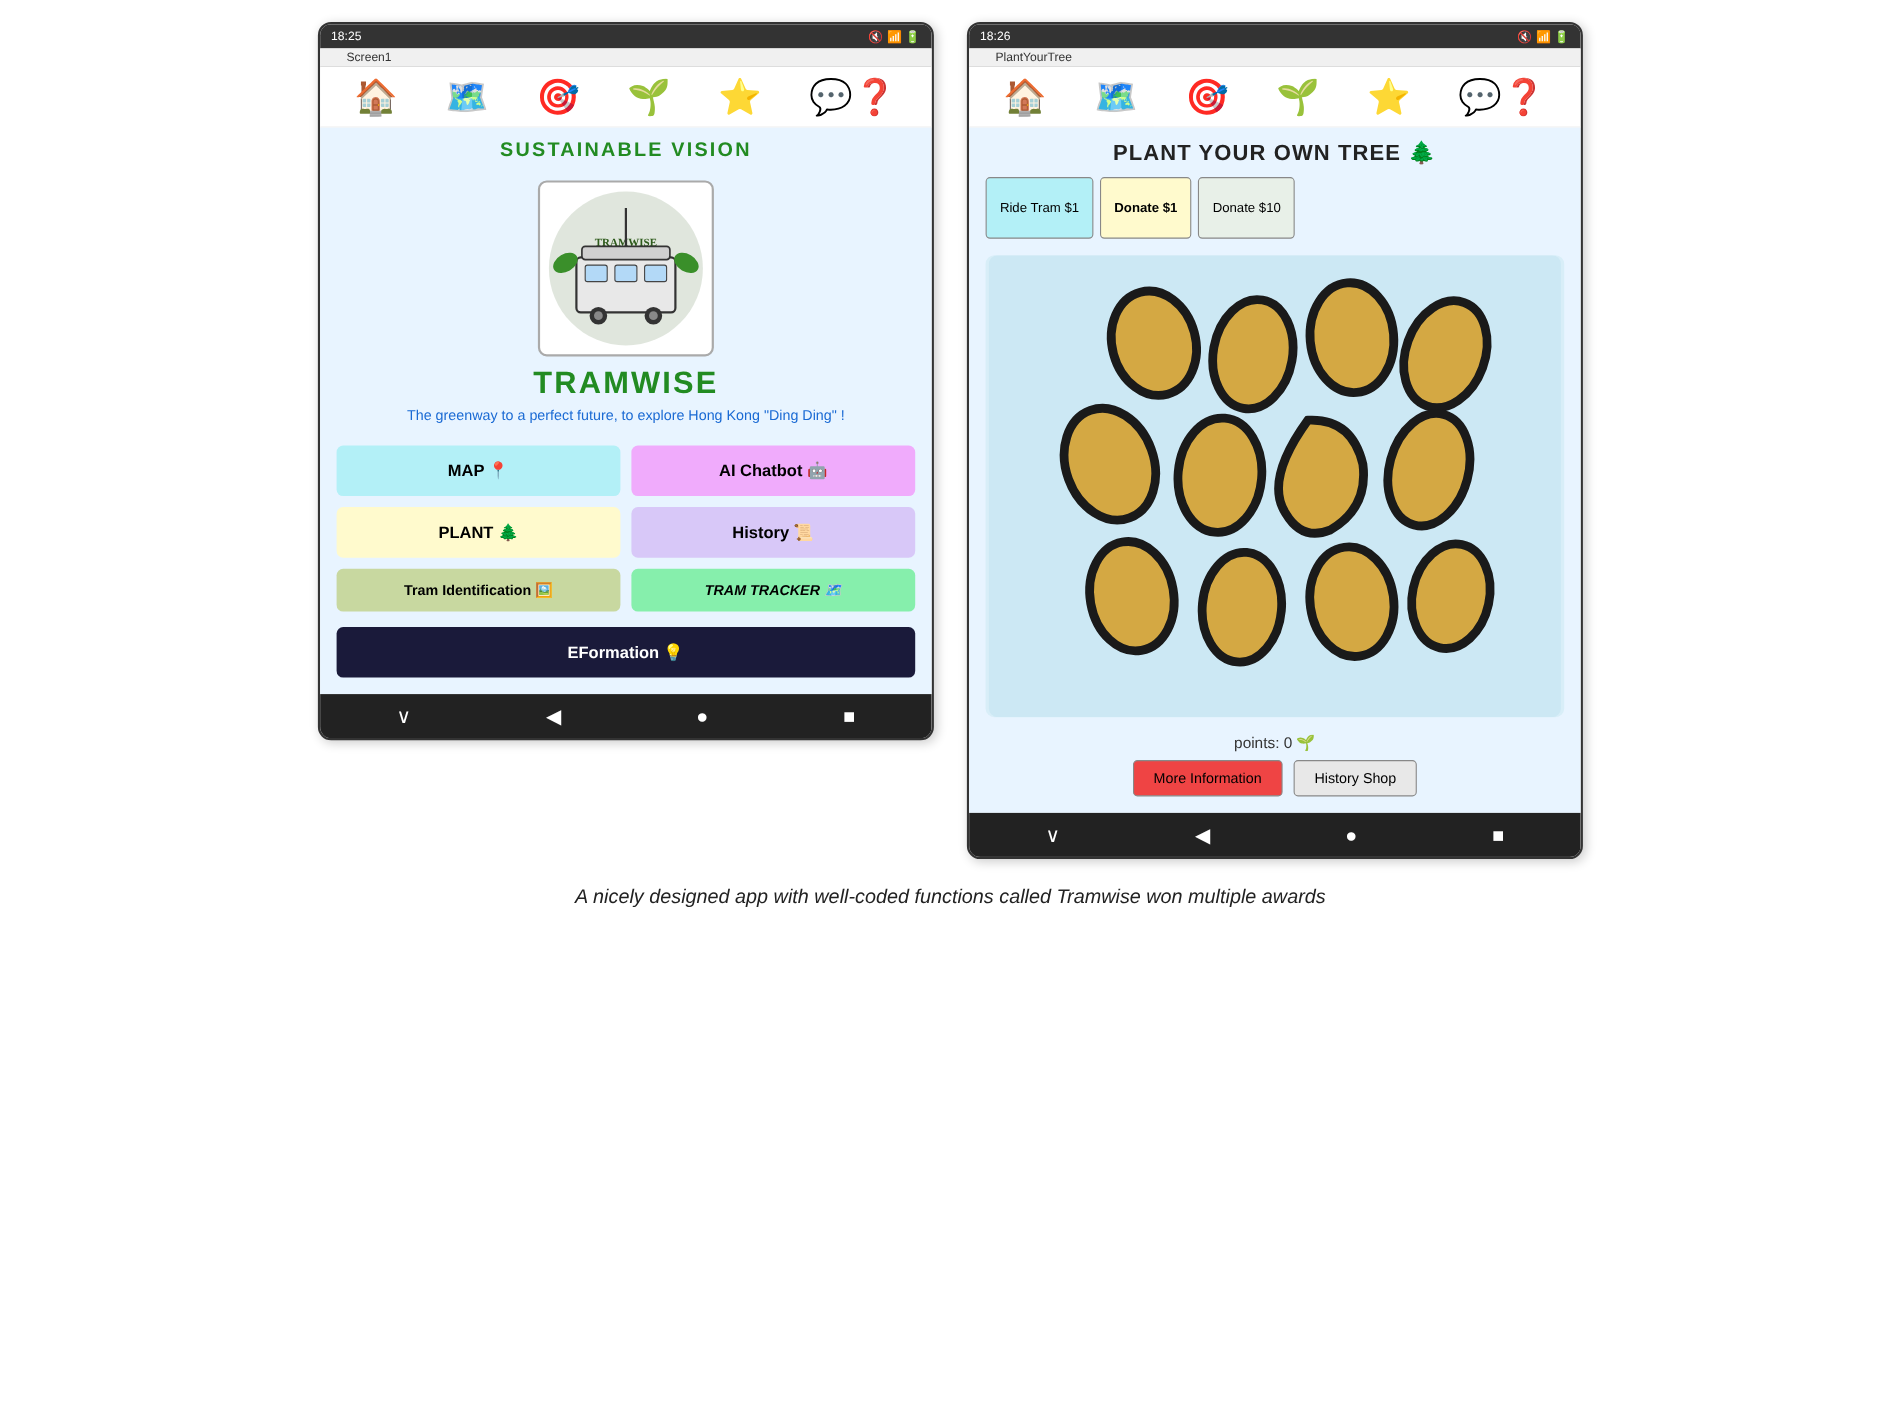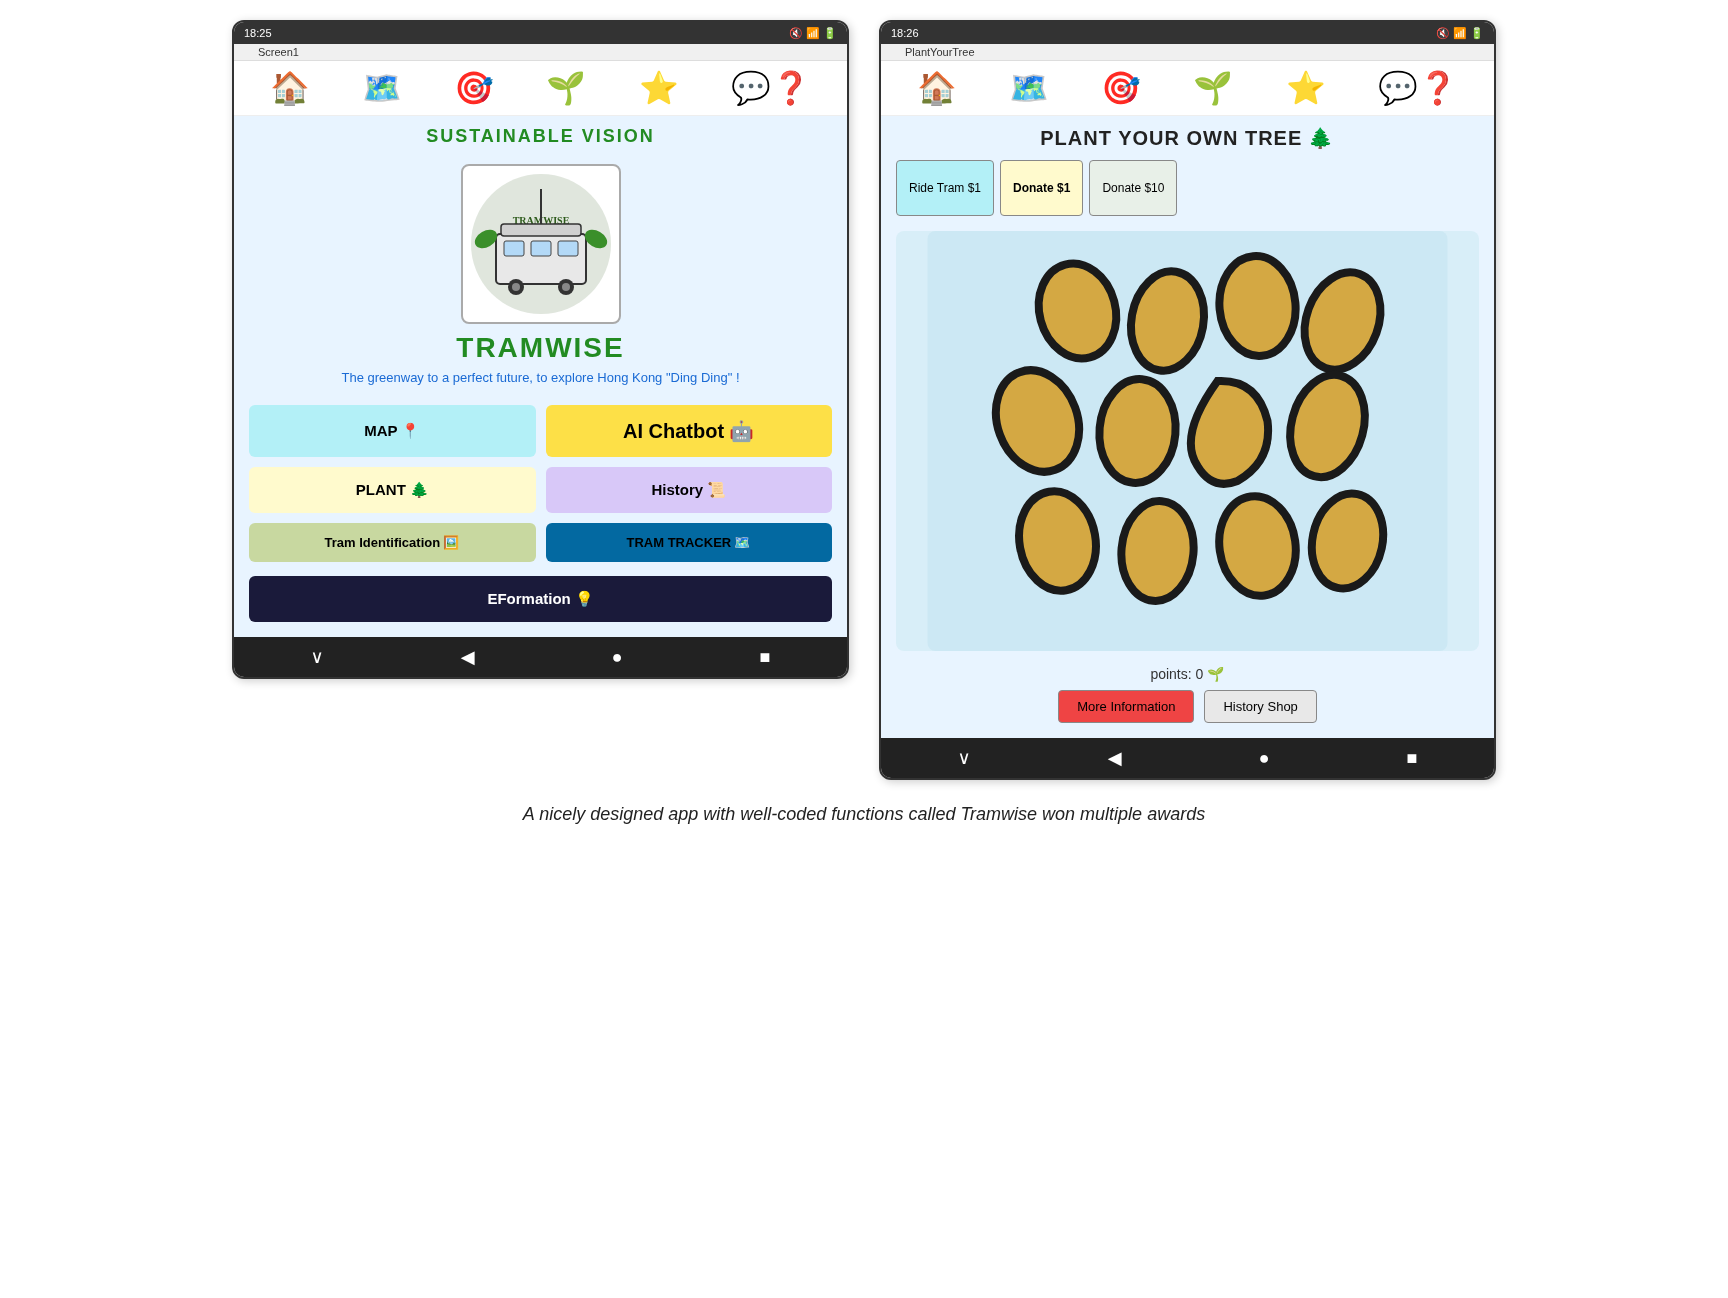--- a/index.html
+++ b/index.html
@@ -13,21 +13,21 @@
       align-items: center;
       padding: 20px;
     }
     .screens-container {
       display: flex;
       gap: 30px;
       justify-content: center;
       align-items: flex-start;
     }
     .phone-frame {
-      width: 617px;
+      width: 560px;
       border-radius: 12px;
       overflow: hidden;
       border: 2px solid #333;
       background: #fff;
       box-shadow: 2px 2px 10px rgba(0,0,0,0.2);
     }
     .status-bar {
       background: #333;
       color: #fff;
       font-size: 11px;
@@ -112,25 +112,25 @@
       background: #b3f0f7;
       border: none;
       border-radius: 6px;
       padding: 14px 10px;
       font-size: 15px;
       font-weight: bold;
       cursor: pointer;
       text-align: center;
     }
     .btn-ai {
-      background: #fde047;
+      background: #f0abfc;
       border: none;
       border-radius: 6px;
       padding: 14px 10px;
-      font-size: 20px;
+      font-size: 15px;
       font-weight: bold;
       cursor: pointer;
       text-align: center;
     }
     .btn-plant {
       background: #fffacd;
       border: none;
       border-radius: 6px;
       padding: 14px 10px;
       font-size: 15px;
@@ -152,28 +152,29 @@
       background: #c8d8a0;
       border: none;
       border-radius: 6px;
       padding: 12px 10px;
       font-size: 13px;
       font-weight: bold;
       cursor: pointer;
       text-align: center;
     }
     .btn-tram-tracker {
-      background: #0369a1;
+      background: #86efac;
       border: none;
       border-radius: 6px;
       padding: 12px 10px;
       font-size: 13px;
       font-weight: bold;
       cursor: pointer;
       text-align: center;
+      font-style: italic;
     }
     .btn-eformation {
       background: #1a1a3a;
       color: #fff;
       border: none;
       border-radius: 6px;
       padding: 14px;
       font-size: 15px;
       font-weight: bold;
       cursor: pointer;

